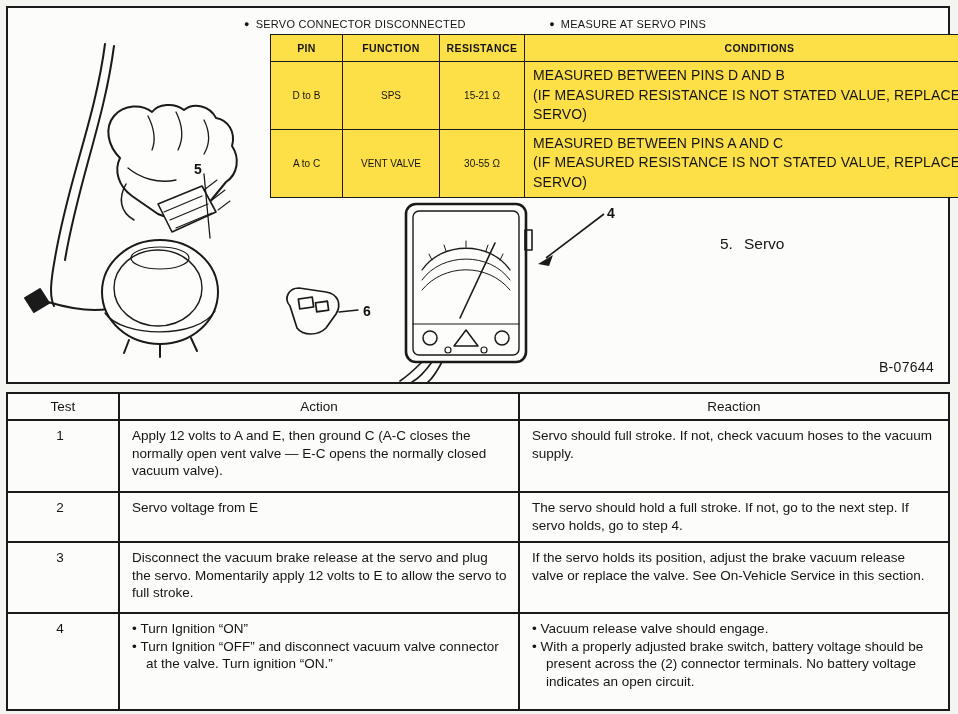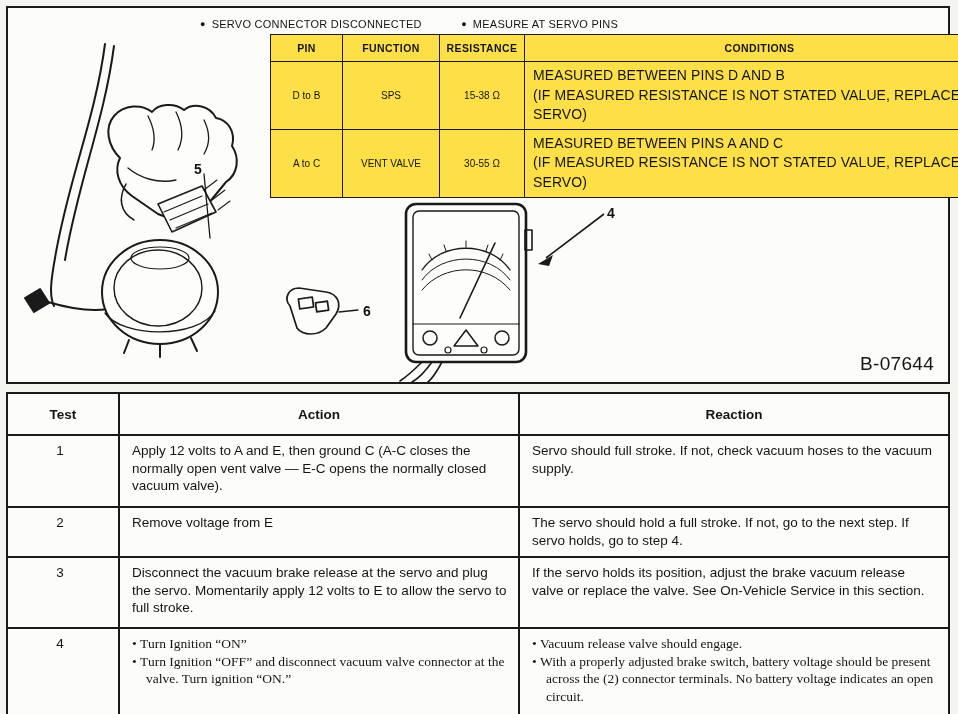--- a/index.html
+++ b/index.html
@@ -15,63 +15,63 @@
   .figure-box {
     position: absolute; left: 6px; top: 6px;
     width: 944px; height: 378px;
     border: 2px solid #1a1a1a;
     background: #fcfcfa;
   }
   .fig-notes {
     position: absolute; left: 192px; top: 10px;
     font-size: 11px; letter-spacing: .25px; white-space: nowrap;
   }
-  .fig-notes .note { margin-right: 36px; }
+  .fig-notes .note { margin-right: 36px; margin-left: 44px; }
   .fig-notes .dot { font-size: 9px; vertical-align: 1px; margin-right: 6px; }
 
   .pin-table {
     position: absolute; left: 262px; top: 26px;
     width: 725px; border-collapse: collapse; table-layout: fixed;
     background: #fde047;
   }
   .pin-table th, .pin-table td { border: 1.5px solid #1a1a1a; }
   .pin-table th { font-size: 10.5px; height: 27px; letter-spacing: .4px; font-weight: bold; }
   .pin-table td { font-size: 10px; text-align: center; height: 40px; }
   .pin-table td.cond { text-align: left; padding: 4px 8px; font-size: 14px; line-height: 1.4; letter-spacing: .1px; }
 
   .legend {
     position: absolute; left: 712px; top: 224px;
     font-size: 15.5px; line-height: 23px;
   }
   .legend .lnum { display: inline-block; width: 24px; }
 
   .fig-code {
     position: absolute; right: 14px; bottom: 7px;
-    font-size: 19px; letter-spacing: .3px;
+    font-size: 14px; letter-spacing: .3px;
   }
 
   .illustration { position: absolute; left: 0; top: 0; pointer-events: none; }
   .callout-num { font-family: "Liberation Sans", sans-serif; font-size: 14px; font-weight: bold; fill: #111; }
 
   
   .test-table {
     position: absolute; left: 6px; top: 392px;
     width: 944px; border-collapse: collapse; table-layout: fixed;
     background: #fcfcfa;
   }
   .test-table th, .test-table td { border: 2px solid #1a1a1a; }
-  .test-table th { font-size: 13.5px; height: 42px; font-weight: bold; }
+  .test-table th { font-size: 13.5px; height: 27px; font-weight: normal; }
   .test-table td { font-size: 13.5px; vertical-align: top; padding: 6px 10px 4px 12px; line-height: 1.3; }
   .test-table td.test-num { text-align: center; padding-left: 4px; }
   .row-1 { height: 72px; }
   .row-2 { height: 50px; }
   .row-3 { height: 71px; }
   .row-4 { height: 97px; }
   .blist { list-style: none; }
-  .blist li { padding-left: 14px; text-indent: -14px; font-family: Liberation Serif, serif; }
+  .blist li { padding-left: 14px; text-indent: -14px; }
   .blist li::before { content: "\2022\00a0"; }
 </style>
 </head>
 <body>
 
 <div class="figure-box">
 
   <div class="fig-notes">
     <span class="note"><span class="dot">●</span><span>SERVO CONNECTOR DISCONNECTED</span></span>
     <span class="note"><span class="dot">●</span><span>MEASURE AT SERVO PINS</span></span>
@@ -89,21 +89,21 @@
         <th>PIN</th>
         <th>FUNCTION</th>
         <th>RESISTANCE</th>
         <th>CONDITIONS</th>
       </tr>
     </thead>
     <tbody>
       <tr>
         <td>D to B</td>
         <td>SPS</td>
-        <td>15-38 Ω</td>
+        <td>15-21 Ω</td>
         <td class="cond">
           <div>MEASURED BETWEEN PINS D AND B</div>
           <div>(IF MEASURED RESISTANCE IS NOT STATED VALUE, REPLACE SERVO)</div>
         </td>
       </tr>
       <tr>
         <td>A to C</td>
         <td>VENT VALVE</td>
         <td>30-55 Ω</td>
         <td class="cond">
@@ -174,20 +174,23 @@
     </g>
 
     <g>
       <path d="M 596 206 L 538 250" stroke="#1a1a1a" stroke-width="1.6" fill="none"></path>
       <polygon points="530,256 545,247 541,258" fill="#1a1a1a"></polygon>
     </g>
     <text class="callout-num" x="599" y="210">4</text>
   </svg>
 
   <div class="legend">
+    <div class="legend-item">
+      <span class="lnum">5.</span><span>Servo</span>
+    </div>
   </div>
 
   <div class="fig-code">B-07644</div>
 </div>
 
 <table class="test-table">
   <colgroup>
       <col style="width:112px">
       <col style="width:400px">
       <col>
@@ -200,21 +203,21 @@
     </tr>
   </thead>
   <tbody>
     <tr class="row-1">
       <td class="test-num">1</td>
       <td>Apply 12 volts to A and E, then ground C (A-C closes the normally open vent valve — E-C opens the normally closed vacuum valve).</td>
       <td>Servo should full stroke. If not, check vacuum hoses to the vacuum supply.</td>
     </tr>
     <tr class="row-2">
       <td class="test-num">2</td>
-      <td>Remove voltage from E</td>
+      <td>Servo voltage from E</td>
       <td>The servo should hold a full stroke. If not, go to the next step. If servo holds, go to step 4.</td>
     </tr>
     <tr class="row-3">
       <td class="test-num">3</td>
       <td>Disconnect the vacuum brake release at the servo and plug the servo. Momentarily apply 12 volts to E to allow the servo to full stroke.</td>
       <td>If the servo holds its position, adjust the brake vacuum release valve or replace the valve. See On-Vehicle Service in this section.</td>
     </tr>
     <tr class="row-4">
       <td class="test-num">4</td>
       <td>

